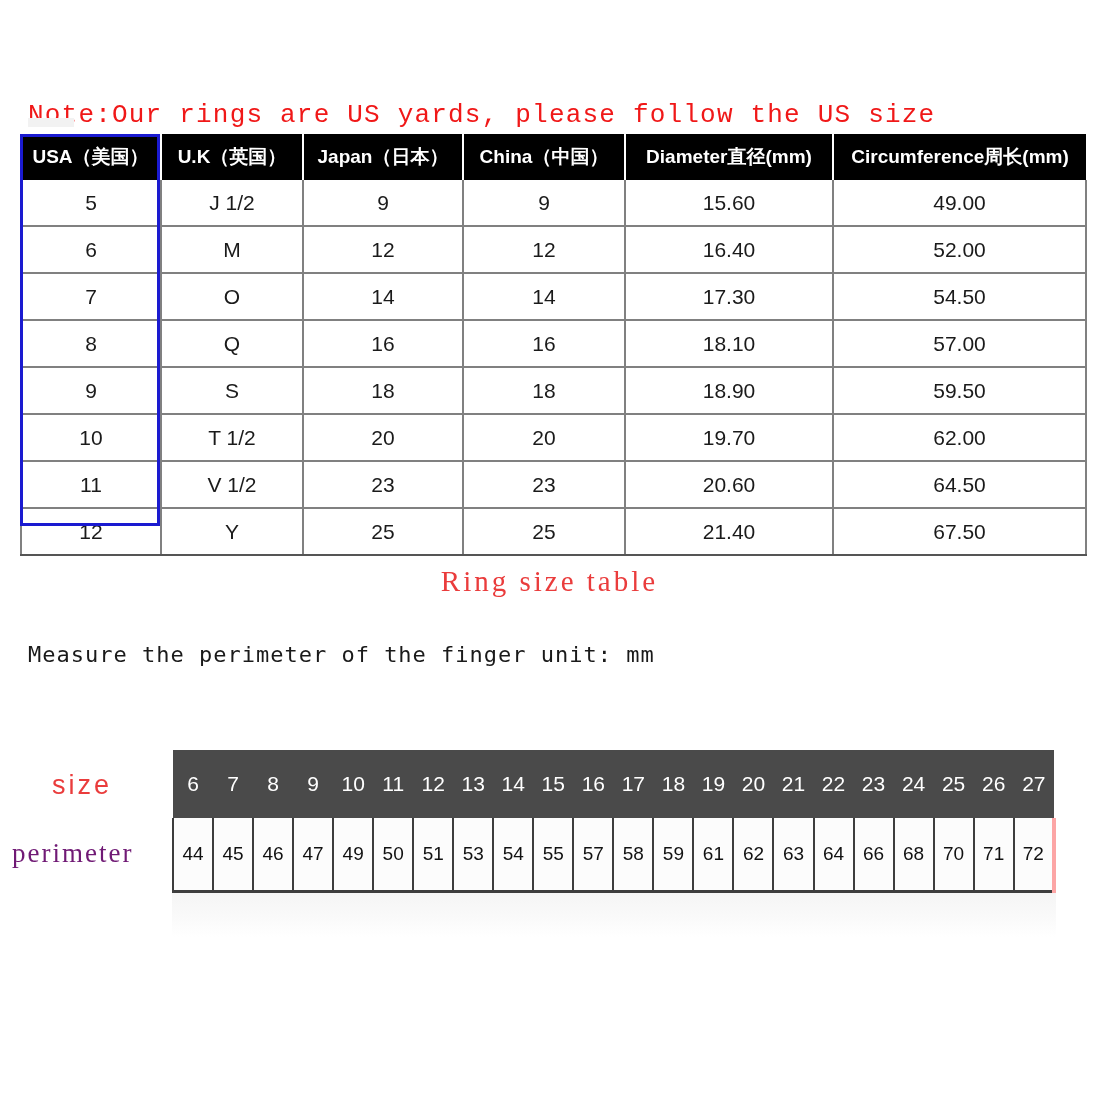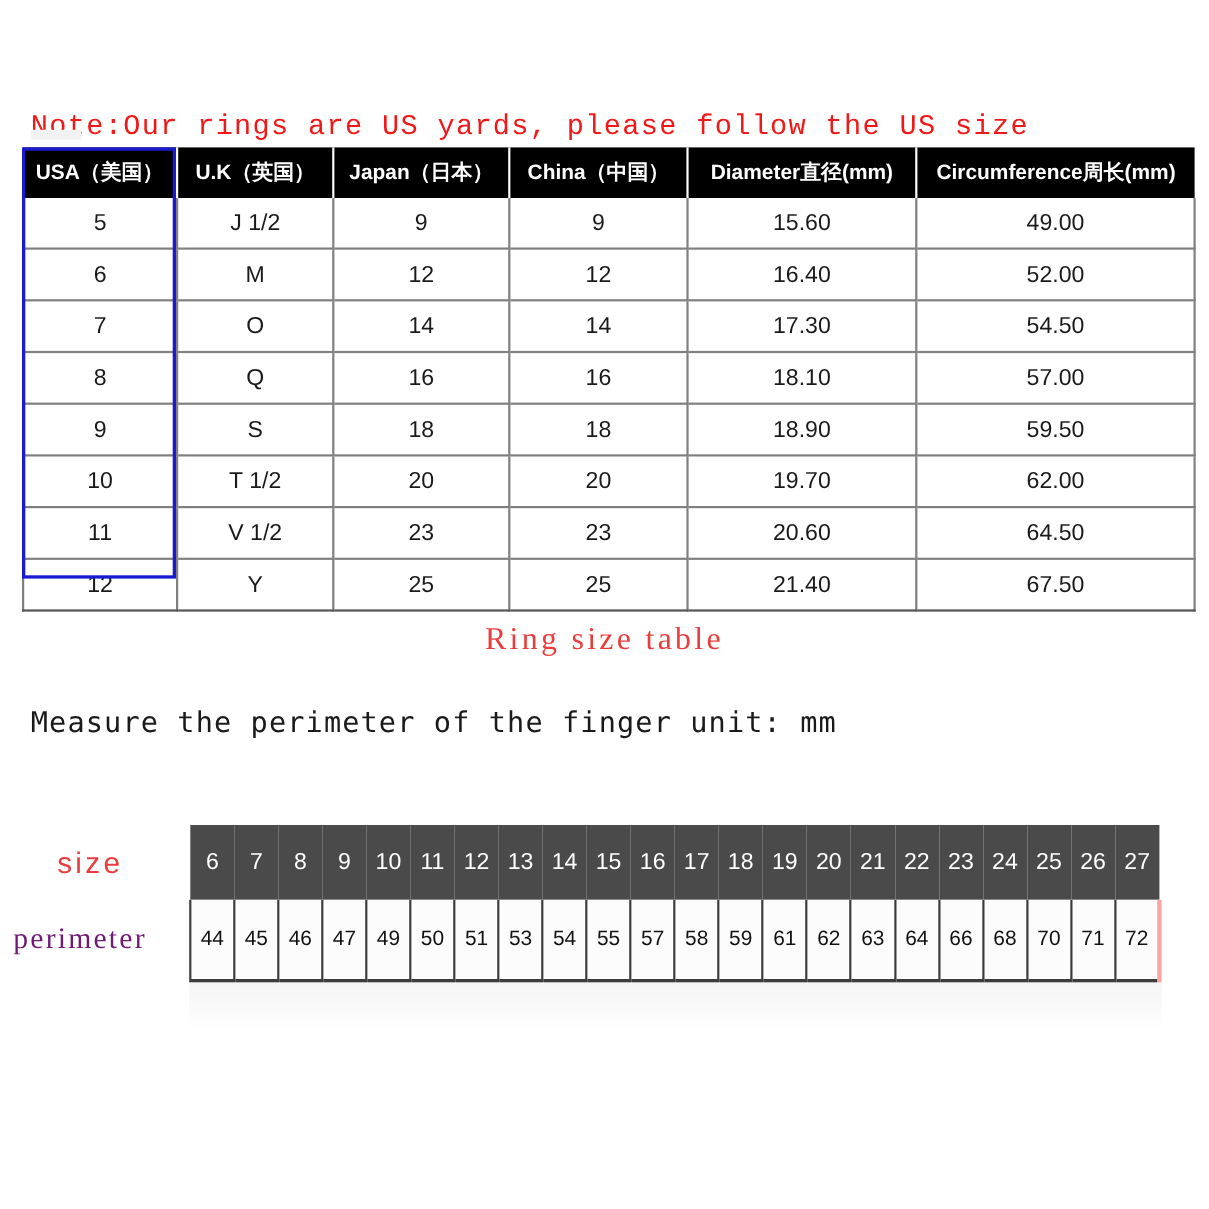--- a/index.html
+++ b/index.html
@@ -108,21 +108,21 @@
     letter-spacing: 3px;
     color: #ea3c3c;
   }
 
   
   .measure-line {
     position: absolute;
     left: 28px;
     top: 642px;
     font-family: "DejaVu Sans Mono", "Liberation Mono", monospace;
-    font-size: 26px;
+    font-size: 22px;
     letter-spacing: 1px;
     color: #1a1a1a;
     white-space: nowrap;
   }
 
   
   .ruler {
     position: absolute;
     left: 172px;
     top: 750px;

